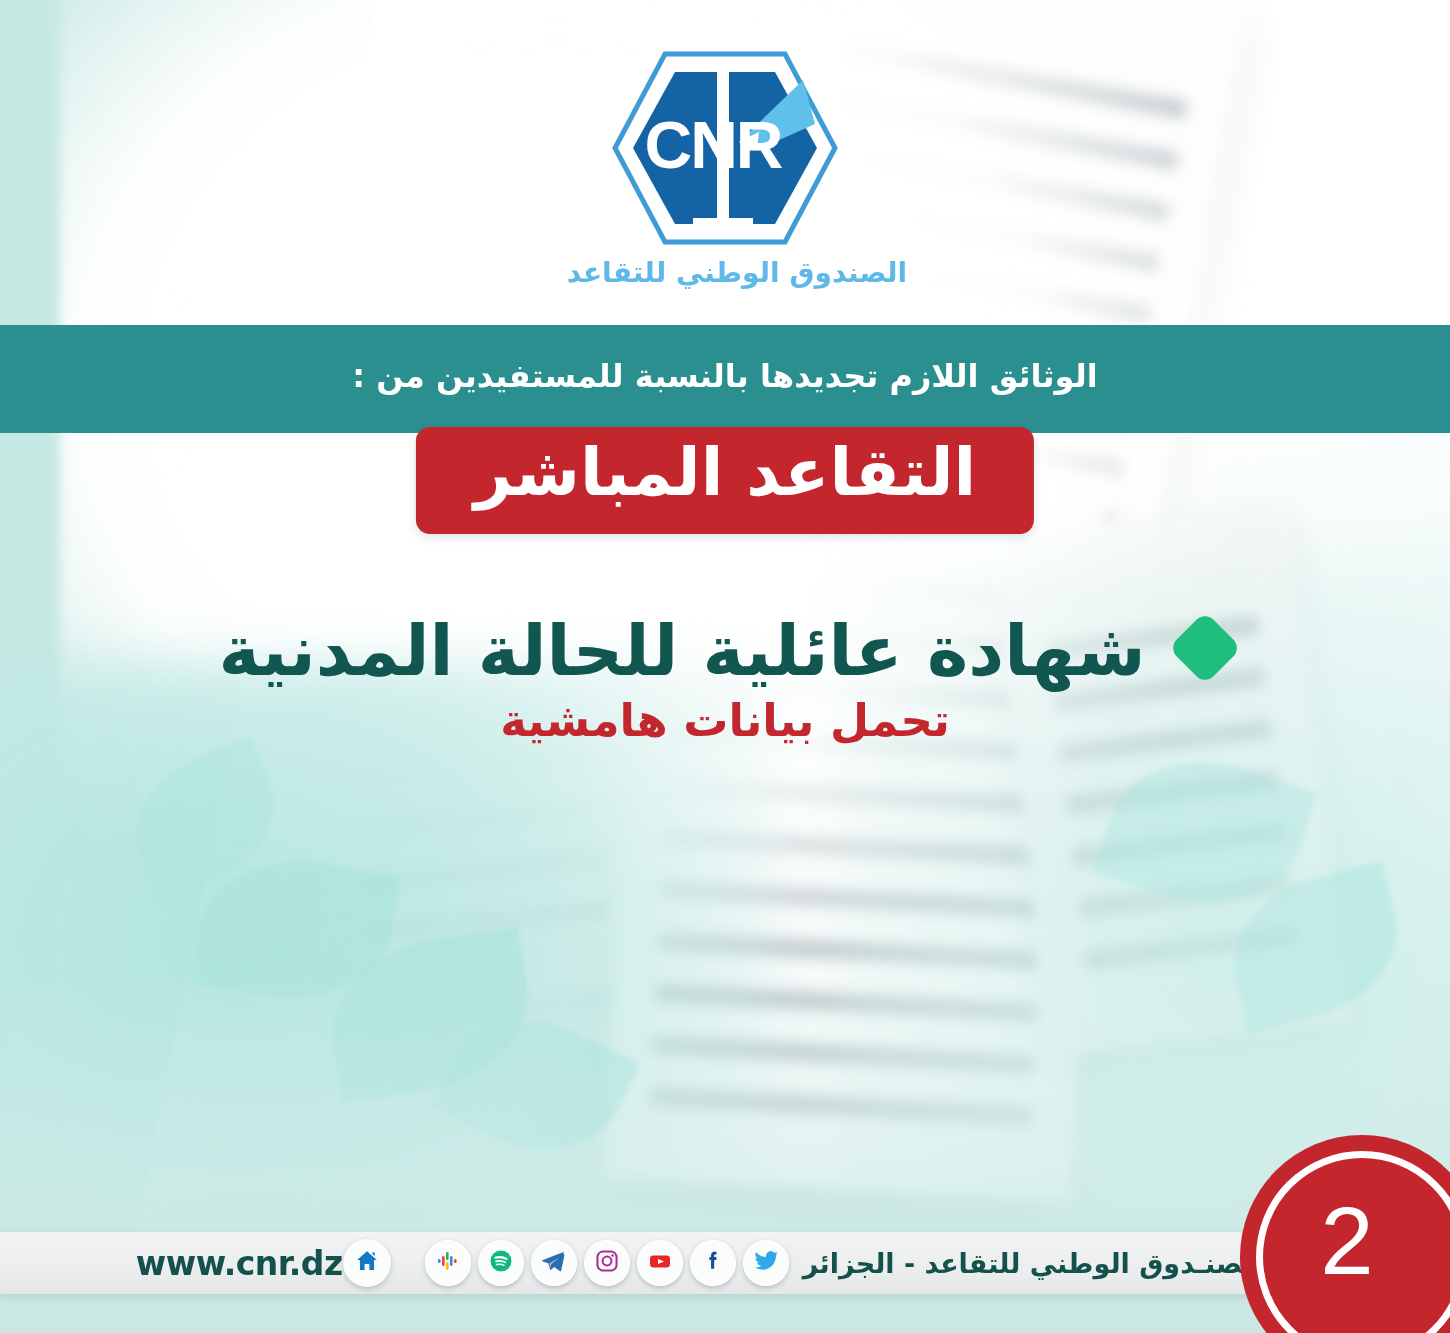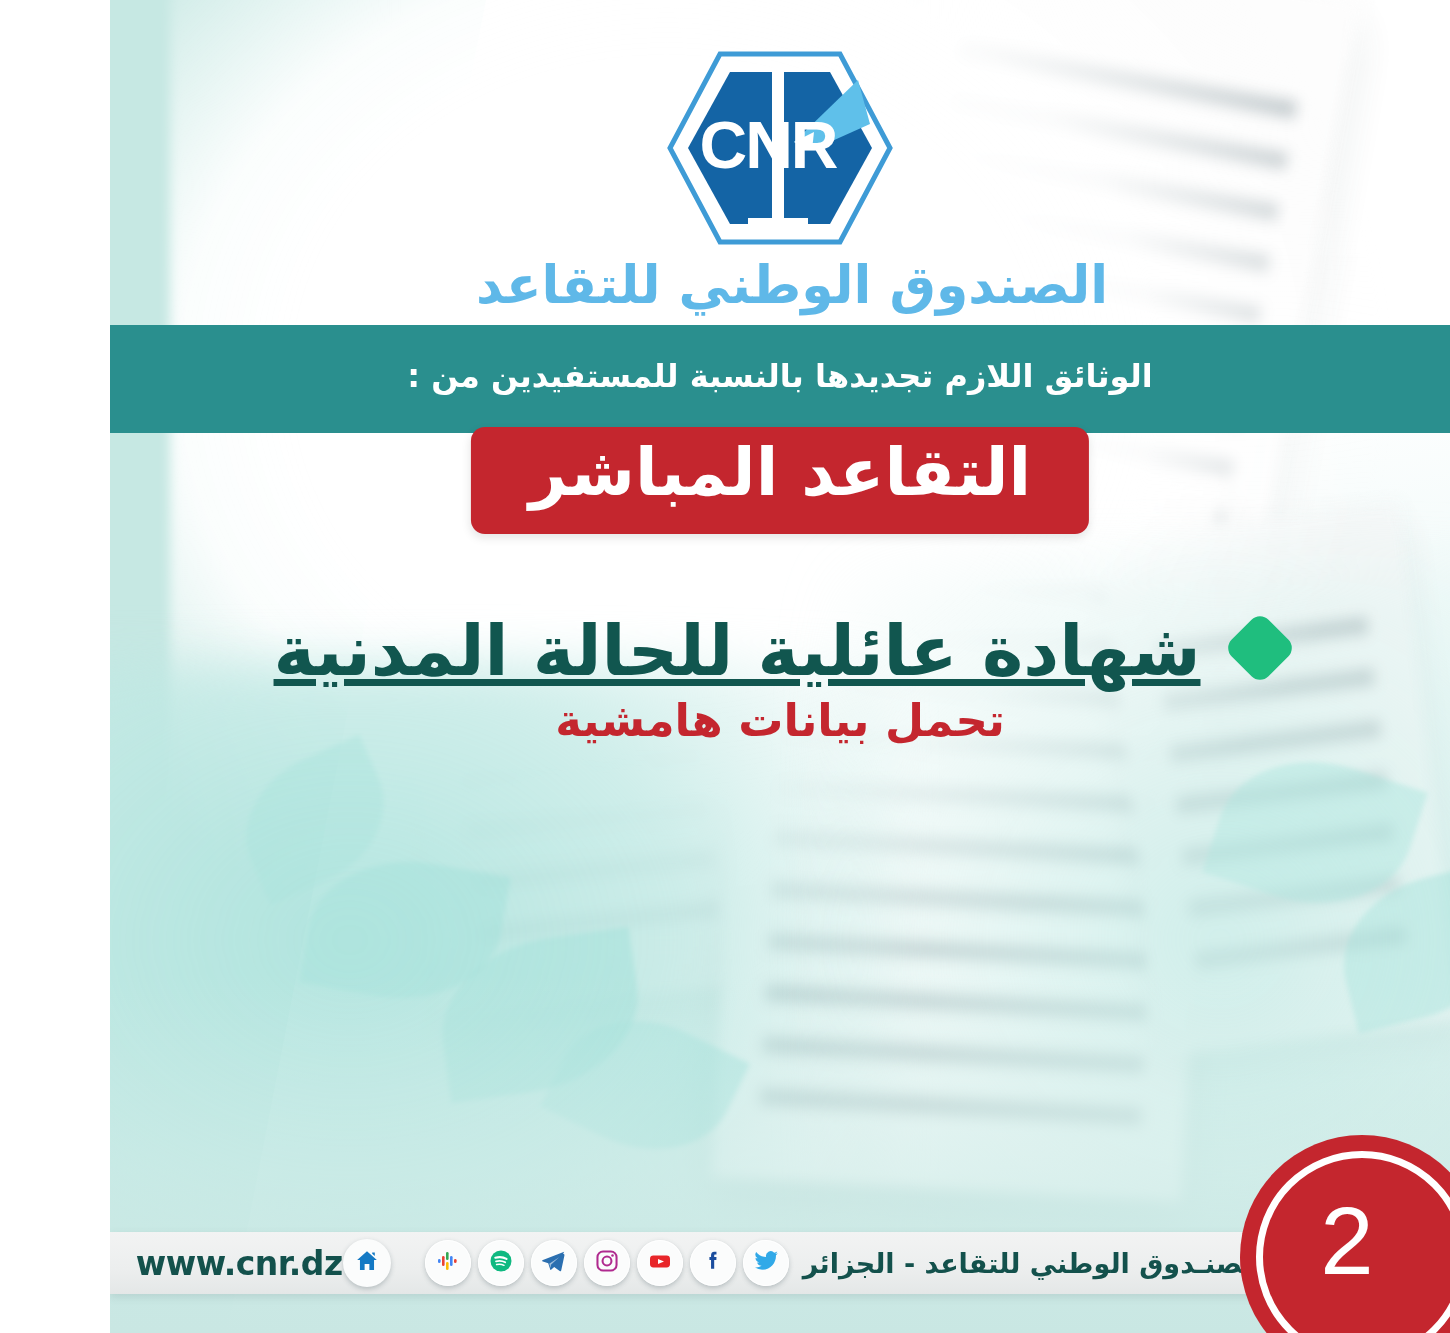--- a/index.html
+++ b/index.html
@@ -6,21 +6,21 @@
     margin: 0;
     padding: 0;
     background: #ffffff;
   }
   body {
     font-family: "DejaVu Sans", "Liberation Sans", sans-serif;
   }
 
   .poster {
     position: relative;
-    width: 1340px;
+    width: 1450px;
     height: 1333px;
     overflow: hidden;
     background: #ffffff;
   }
 
   
   .bg-base {
     position: absolute;
     inset: 0;
     background: linear-gradient(170deg, #ffffff 0%, #ffffff 38%, #eef9f8 58%, #d9f0ed 78%, #cfe9e6 100%);
@@ -135,21 +135,21 @@
     position: absolute;
     left: 0; right: 0;
     top: 46px;
     text-align: center;
     z-index: 6;
   }
   .logo-mark { display: inline-block; }
   .logo-caption {
     margin-top: 4px;
     color: #5FB8E8;
-    font-size: 52px;
+    font-size: 28px;
     font-weight: 700;
     letter-spacing: 0px;
     line-height: 1;
     direction: rtl;
     text-shadow: 0 1px 0 rgba(255,255,255,0.6);
     padding-left: 24px;
   }
 
   
   .banner {
@@ -217,21 +217,20 @@
     transform: rotate(45deg);
     flex: 0 0 auto;
     margin-bottom: 6px;
   }
   .line-primary {
     color: #11564F;
     font-size: 70px;
     font-weight: 700;
     line-height: 1.12;
     white-space: nowrap;
-    text-decoration: underline;
   }
   .line-secondary {
     color: #C4262E;
     font-size: 45px;
     font-weight: 700;
     line-height: 1.12;
     margin-top: 6px;
     white-space: nowrap;
   }
 

